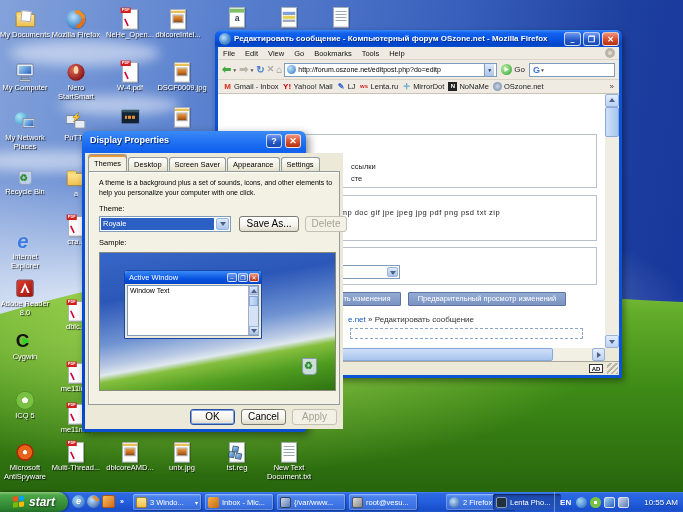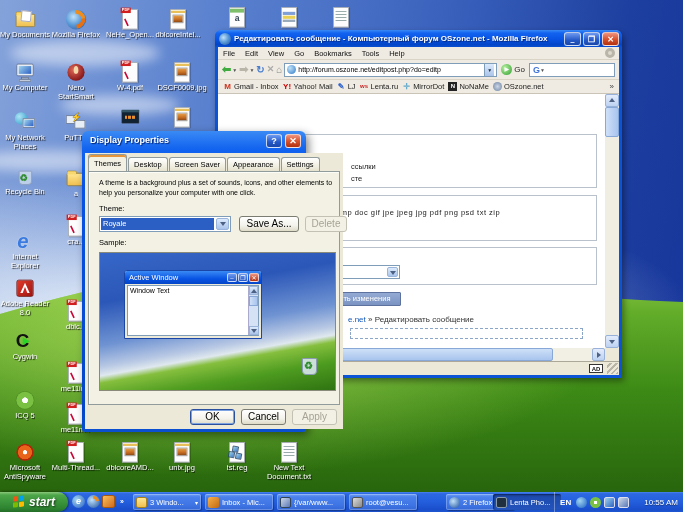--- a/index.html
+++ b/index.html
@@ -476,20 +476,21 @@
     <div style="position:absolute;left:133px;top:80px;font-size:7.5px;color:#222">сте</div>
     <div class="fset" style="left:9px;top:101px;width:370px;height:46px"></div>
     <div style="position:absolute;left:118px;top:114px;font-size:7.5px;color:#222;letter-spacing:.5px">bmp doc gif jpe jpeg jpg pdf png psd txt zip</div>
     <div class="fset" style="left:9px;top:153px;width:370px;height:38px"></div>
     <div style="position:absolute;left:75px;top:171px;width:107px;height:14px;background:#fff;border:1px solid #7f9db9">
       <div style="position:absolute;right:1px;top:1px;width:11px;height:10px;background:linear-gradient(180deg,#dceafc,#aac4ea);border:1px solid #9ab4da;border-radius:2px">
           <div class="tri-dn" style="margin:3px auto"></div>
         </div>
     </div>
     <div class="pgbtn" style="left:85px;top:198px;width:98px">Сохранить изменения</div>
+    <div class="pgbtn" style="left:190px;top:198px;width:158px">Предварительный просмотр изменений</div>
     <div style="position:absolute;left:130px;top:221px;font-size:8px;color:#333">
       <span style="color:#1256b8">e.net</span><span> » Редактировать сообщение</span>
     </div>
     <div style="position:absolute;left:132px;top:234px;width:233px;height:11px;border:1px dashed #8aa5c8"></div>
 
     <div style="position:absolute;right:0;top:0;width:14px;height:254px;background:#f0eee2">
       <div class="sbtn" style="left:0;top:0;width:14px;height:13px">
           <div class="tri-up"></div>
         </div>
       <div style="position:absolute;left:0;top:13px;width:14px;height:30px;background:linear-gradient(90deg,#cfe0f8,#a8c4ee);border:1px solid #88a8d8;border-radius:2px"></div>

